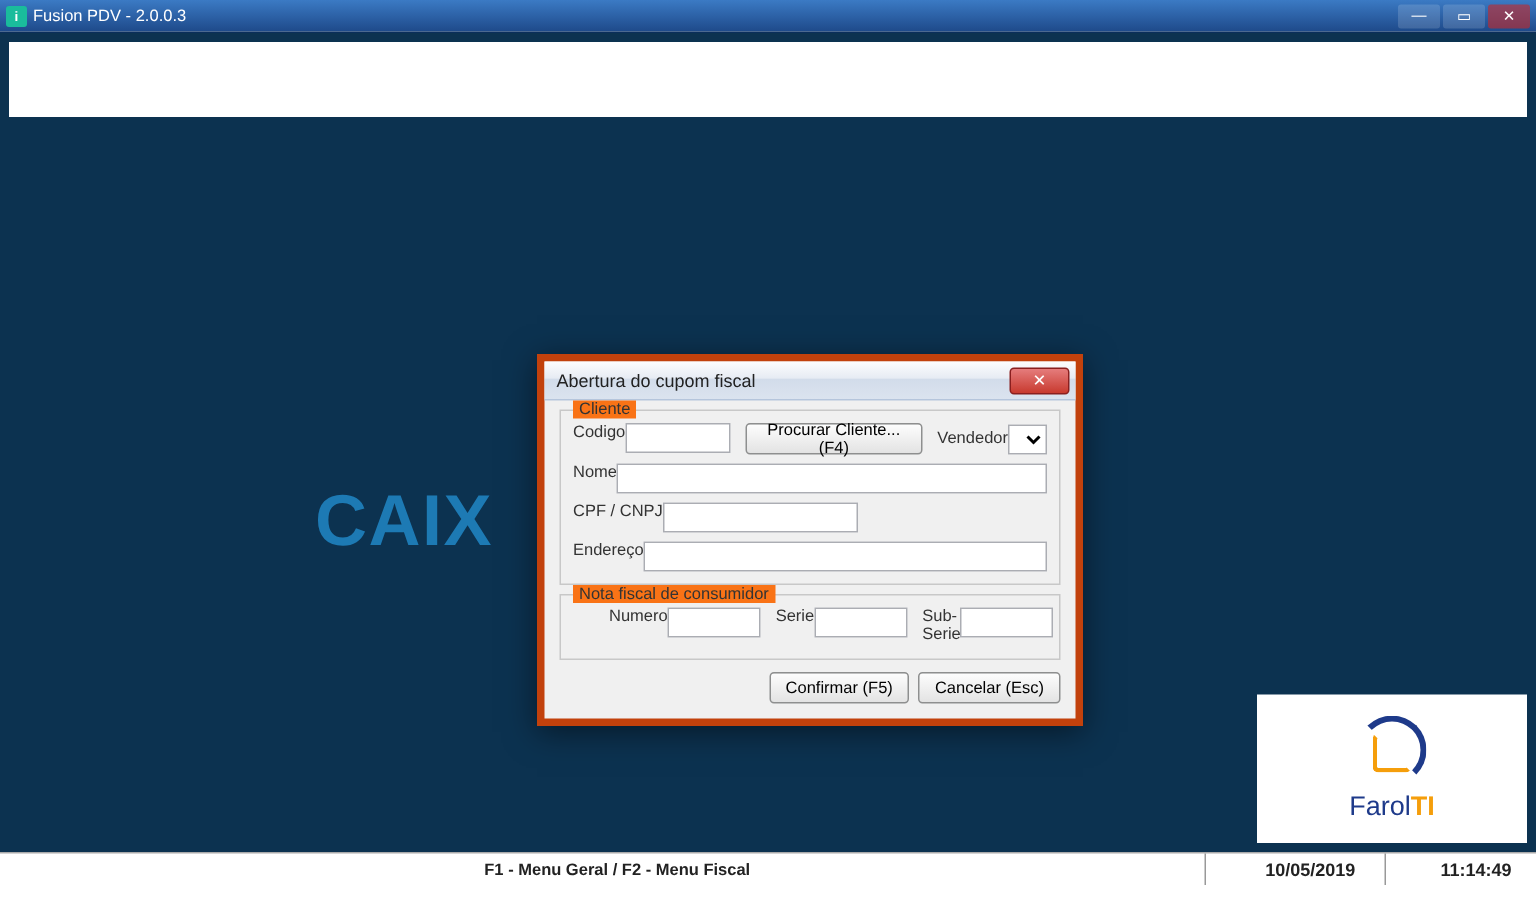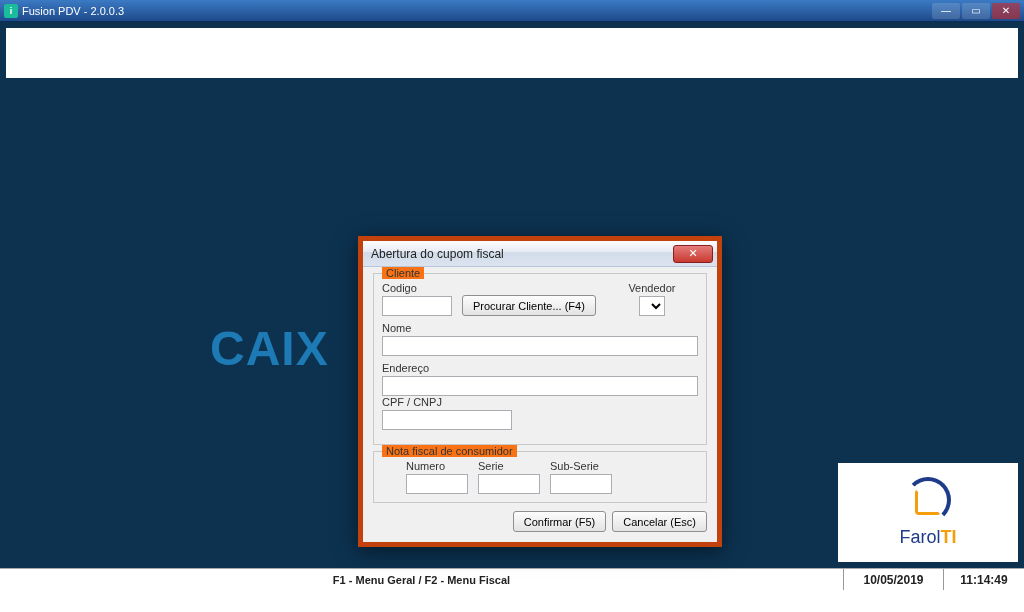--- a/index.html
+++ b/index.html
@@ -107,20 +107,21 @@
       display: flex;
       background: #fff;
       border-top: 1px solid #aaa;
     }
     .status-cell {
       border-right: 1px solid #999;
       padding: 0 8px;
       display: flex; align-items: center;
       font-size: 11px;
       color: #222;
+      margin-left: 20px;
     }
     .status-left { flex: 1; justify-content: center; font-weight: bold; }
     .status-date { width: 100px; justify-content: center; font-weight: bold; font-size: 12px; }
     .status-time { width: 80px; justify-content: center; font-weight: bold; font-size: 12px; border-right: none; }
 
     
     .dialog {
       position: absolute;
       left: 358px;
       top: 158px;
@@ -164,21 +165,21 @@
       top: -13px;
       background: #f97316;
       padding: 0 4px;
       font-size: 11px;
       color: #333;
       display: inline-block;
     }
     .fieldset-inner { margin-top: -10px; }
 
     .form-row { display: flex; gap: 10px; margin-bottom: 6px; }
-    .form-col { display: flex; flex-direction: column; }
+    .form-col { display: flex; flex-direction: row; }
     .form-label { font-size: 11px; color: #333; margin-bottom: 2px; }
 
     input.txt, select.sel {
       height: 20px;
       border: 1px solid #abadb3;
       background: #fff;
       font-size: 11px;
       padding: 0 4px;
     }
     select.sel { padding: 0 2px; }
@@ -256,31 +257,31 @@
               </div>
             </div>
 
             <div class="form-row">
               <div class="form-col" style="flex:1;">
                 <span class="form-label">Nome</span>
                 <input class="txt w-full" value="" style="">
               </div>
             </div>
 
+            <div class="form-row">
+              <div class="form-col">
+                <span class="form-label">CPF / CNPJ</span>
+                <input class="txt w-cpf" value="" style="">
+              </div>
+            </div>
+
             <div class="form-row" style="margin-bottom:0;">
               <div class="form-col" style="flex:1;">
                 <span class="form-label">Endereço</span>
                 <input class="txt w-full" value="" style="">
-              </div>
-            </div>
-
-            <div class="form-row">
-              <div class="form-col">
-                <span class="form-label">CPF / CNPJ</span>
-                <input class="txt w-cpf" value="" style="">
               </div>
             </div>
 
           </div>
         </div>
 
         <div class="fieldset">
           <span class="fieldset-legend">Nota fiscal de consumidor</span>
           <div class="fieldset-inner">
             <div class="form-row" style="margin-bottom:0;margin-left:24px;">

